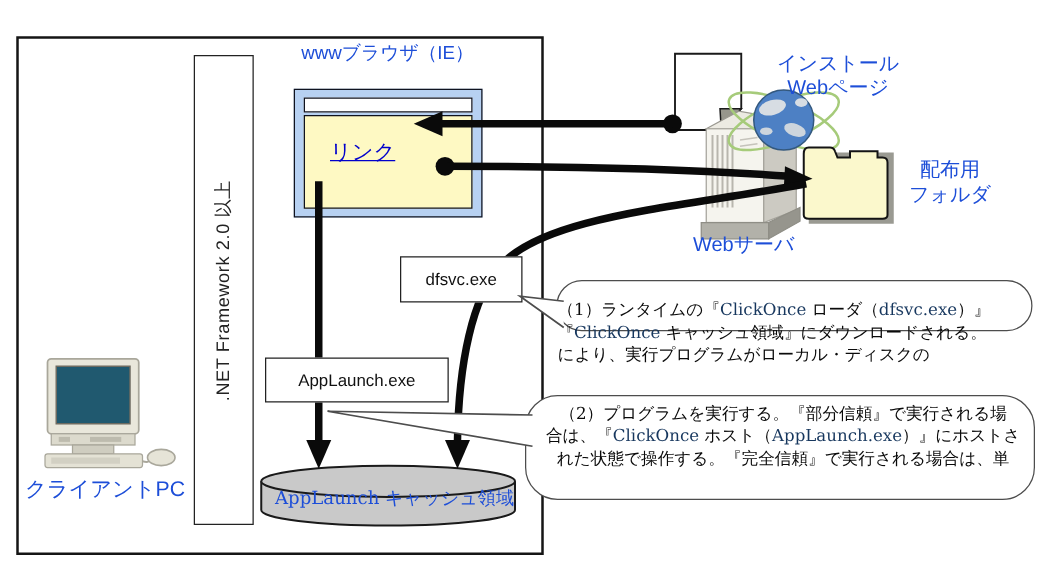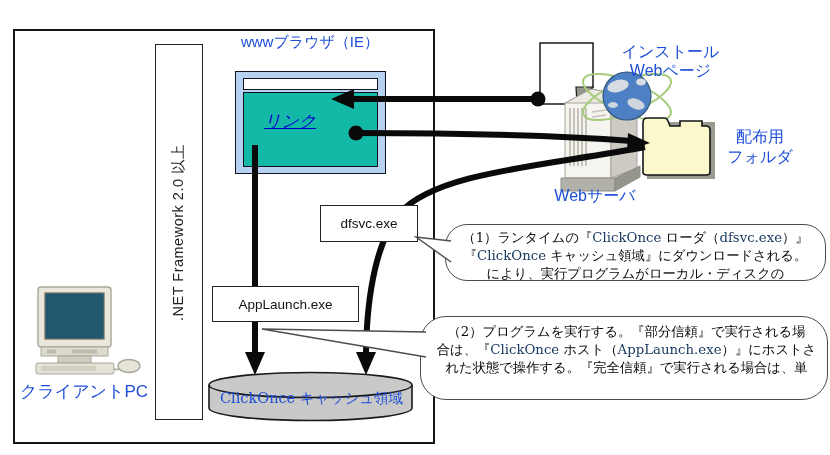--- a/index.html
+++ b/index.html
@@ -10,38 +10,38 @@
   .abs{position:absolute;}
   
   .client-box{left:13px;top:29px;width:418px;height:411px;border:2px solid #151515;background:#fff;}
   
   .netfx-box{left:155px;top:44px;width:46px;height:374px;border:1.4px solid #222;background:#fff;}
   .netfx-wrap{left:155px;top:44px;width:48px;height:376px;display:flex;align-items:center;justify-content:center;}
   .netfx-wrap span{transform:rotate(-90deg);white-space:nowrap;font-size:14.5px;color:#222;letter-spacing:.5px;}
   
   .browser{left:235px;top:71px;width:149px;height:101px;background:var(--browser_frame);border:1.6px solid #10131f;}
   .browser-titlebar{position:absolute;left:7px;top:6px;right:7px;height:10px;background:#fff;border:1.2px solid #10131f;}
-  .browser-content{position:absolute;left:7px;top:20px;right:7px;bottom:6px;background:#14b8a6;border:1.2px solid #10131f;font-style:italic;}
+  .browser-content{position:absolute;left:7px;top:20px;right:7px;bottom:6px;background:#fef9c3;border:1.2px solid #10131f;}
   .link{position:absolute;left:20px;top:17px;font-size:17px;color:var(--link_color);text-decoration:underline;cursor:pointer;white-space:nowrap;}
   
   .pbox{background:#fff;border:1.4px solid #222;display:flex;align-items:center;justify-content:center;font-size:13.5px;white-space:nowrap;}
   .dfsvc{left:320px;top:205px;width:96px;height:35px;}
   .applaunch{left:212px;top:286px;width:145px;height:34px;}
   
   .lbl{white-space:nowrap;color:#1d4ed8;}
   .browser-title{left:225px;top:33px;width:170px;text-align:center;font-size:15px;}
   .install-label{left:598px;top:27px;width:145px;text-align:center;font-size:16px;line-height:19px;margin-top:15px;}
   .folder-label{left:710px;top:127px;width:100px;text-align:center;font-size:16px;line-height:20px;}
   .server-label{left:540px;top:186px;width:110px;text-align:center;font-size:16px;}
   .clientpc-label{left:18px;top:380px;width:132px;text-align:center;font-size:17px;}
   .cyl-label{left:220px;top:389px;width:182px;text-align:center;font-size:14.5px;font-family:"DejaVu Serif",serif;}
   
   .callout{background:#fff;border:1.4px solid #4d4d4d;font-family:"DejaVu Serif",serif;font-size:13.3px;line-height:17.8px;color:#0a0a0a;}
   .callout div{white-space:nowrap;}
-  .callout1{left:445px;top:224px;width:381px;height:57px;border-radius:22px;text-align:center;padding-top:4px;box-sizing:border-box;}
+  .callout1{left:445px;top:224px;width:381px;height:41px;border-radius:22px;text-align:left;padding-top:15px;box-sizing:border-box;}
   .callout2{left:420px;top:316px;width:408px;height:84px;border-radius:26px;text-align:center;padding:6px 8px 0 13px;box-sizing:border-box;}
   .latin{color:var(--latin_accent);}
   svg{display:block;}
   .overlay{left:0;top:0;pointer-events:none;}
 </style>
 </head>
 <body>
 
 <div id="canvas">
 
@@ -138,21 +138,21 @@
     </g>
   </svg>
 
   <div class="abs pbox dfsvc">
     <span>dfsvc.exe</span>
   </div>
   <div class="abs pbox applaunch">
     <span>AppLaunch.exe</span>
   </div>
 
-  <div class="abs lbl cyl-label">ClickOnce キャッシュ領域</div>
+  <div class="abs lbl cyl-label">AppLaunch キャッシュ領域</div>
 
   <div class="abs lbl browser-title">wwwブラウザ（IE）</div>
   <div class="abs lbl install-label">
     <div>インストール</div>
     <div>Webページ</div>
   </div>
   <div class="abs lbl server-label">Webサーバ</div>
   <div class="abs lbl folder-label">
     <div>配布用</div>
     <div>フォルダ</div>

